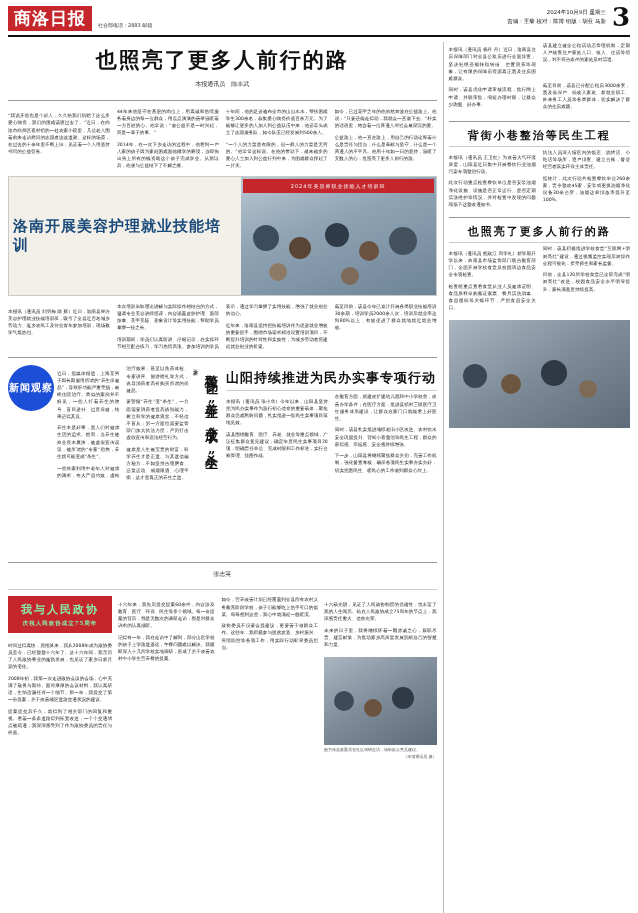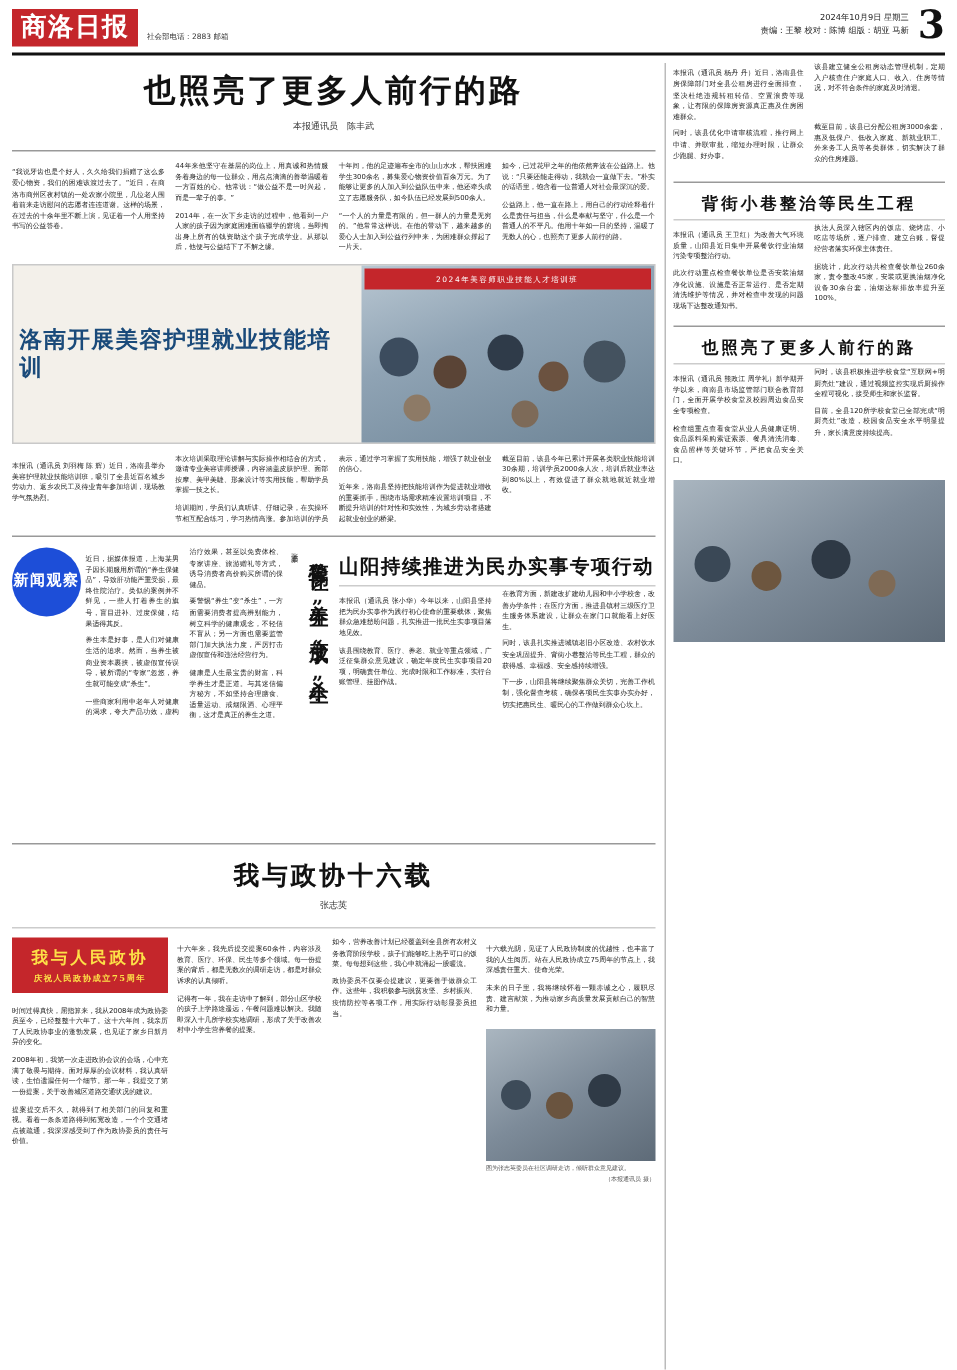--- a/index.html
+++ b/index.html
@@ -37,21 +37,21 @@
   .banner-img .strip{position:absolute;top:2px;left:2px;right:2px;height:14px;background:#c4262b;color:#fff;font-size:5px;display:flex;align-items:center;justify-content:center;letter-spacing:1px;}
   .ppl{position:absolute;border-radius:50%;}
   
   .rh{font-family:"DejaVu Serif","Liberation Serif",serif;font-weight:bold;letter-spacing:2px;color:#111;}
   .rh-xl{font-size:19px;line-height:1.25;text-align:right;}
   .rh-m{font-size:11px;line-height:1.3;}
   .sec-title{font-family:"DejaVu Serif","Liberation Serif",serif;font-size:13px;font-weight:bold;letter-spacing:1px;margin:4px 0 3px;}
   .obs-v{display:flex;flex-direction:row-reverse;gap:3px;height:190px;}
   .obs-title{writing-mode:vertical-rl;text-orientation:upright;font-family:"DejaVu Serif","Liberation Serif",serif;font-size:13px;font-weight:bold;letter-spacing:3px;}
   .badge{width:46px;height:46px;border-radius:50%;background:#1d4ed8;color:#fff;display:flex;flex-direction:column;align-items:center;justify-content:center;font-family:"DejaVu Serif","Liberation Serif",serif;font-size:10px;font-weight:bold;line-height:1.05;letter-spacing:1px;}
-  .redbox{background:#c4262b;color:#fde047;padding:6px 4px;text-align:center;font-family:"DejaVu Serif","Liberation Serif",serif;font-weight:bold;}
+  .redbox{background:#c4262b;color:#86efac;padding:6px 4px;text-align:center;font-family:"DejaVu Serif","Liberation Serif",serif;font-weight:bold;}
   .redbox .l1{font-size:11px;letter-spacing:2px;}
   .redbox .l2{font-size:5.5px;letter-spacing:1px;margin-top:3px;}
   .photo{background:linear-gradient(150deg,#aab6c0,#7d8b99 50%,#5e6b78);position:relative;overflow:hidden;}
   .smallcap{font-size:4px;color:#555;line-height:1.4;margin-top:2px;}
 </style>
 </head>
 <body>
 
 <div class="page">
 
@@ -138,21 +138,20 @@
             <p>该县围绕教育、医疗、养老、就业等重点领域，广泛征集群众意见建议，确定年度民生实事项目20项，明确责任单位、完成时限和工作标准，实行台账管理、挂图作战。</p>
             <p>在教育方面，新建改扩建幼儿园和中小学校舍，改善办学条件；在医疗方面，推进县镇村三级医疗卫生服务体系建设，让群众在家门口就能看上好医生。</p>
             <p>同时，该县扎实推进城镇老旧小区改造、农村饮水安全巩固提升、背街小巷整治等民生工程，群众的获得感、幸福感、安全感持续增强。</p>
             <p>下一步，山阳县将继续聚焦群众关切，完善工作机制，强化督查考核，确保各项民生实事办实办好，切实把惠民生、暖民心的工作做到群众心坎上。</p>
           </div>
         </div>
       </div>
 
       <div class="rule"></div>
 
-      <div class="headline" style="font-size:17px;margin-top:2px;">我与政协十六载</div>
       <div class="byline">张志英</div>
       <div class="thin"></div>
 
       <div style="display:flex;gap:6px;flex:1;">
         <div style="width:104px;display:flex;flex-direction:column;gap:4px;">
           <div class="redbox">
             <div class="l1">我与人民政协</div>
             <div class="l2">庆祝人民政协成立75周年</div>
           </div>
           <div class="bodytext">

